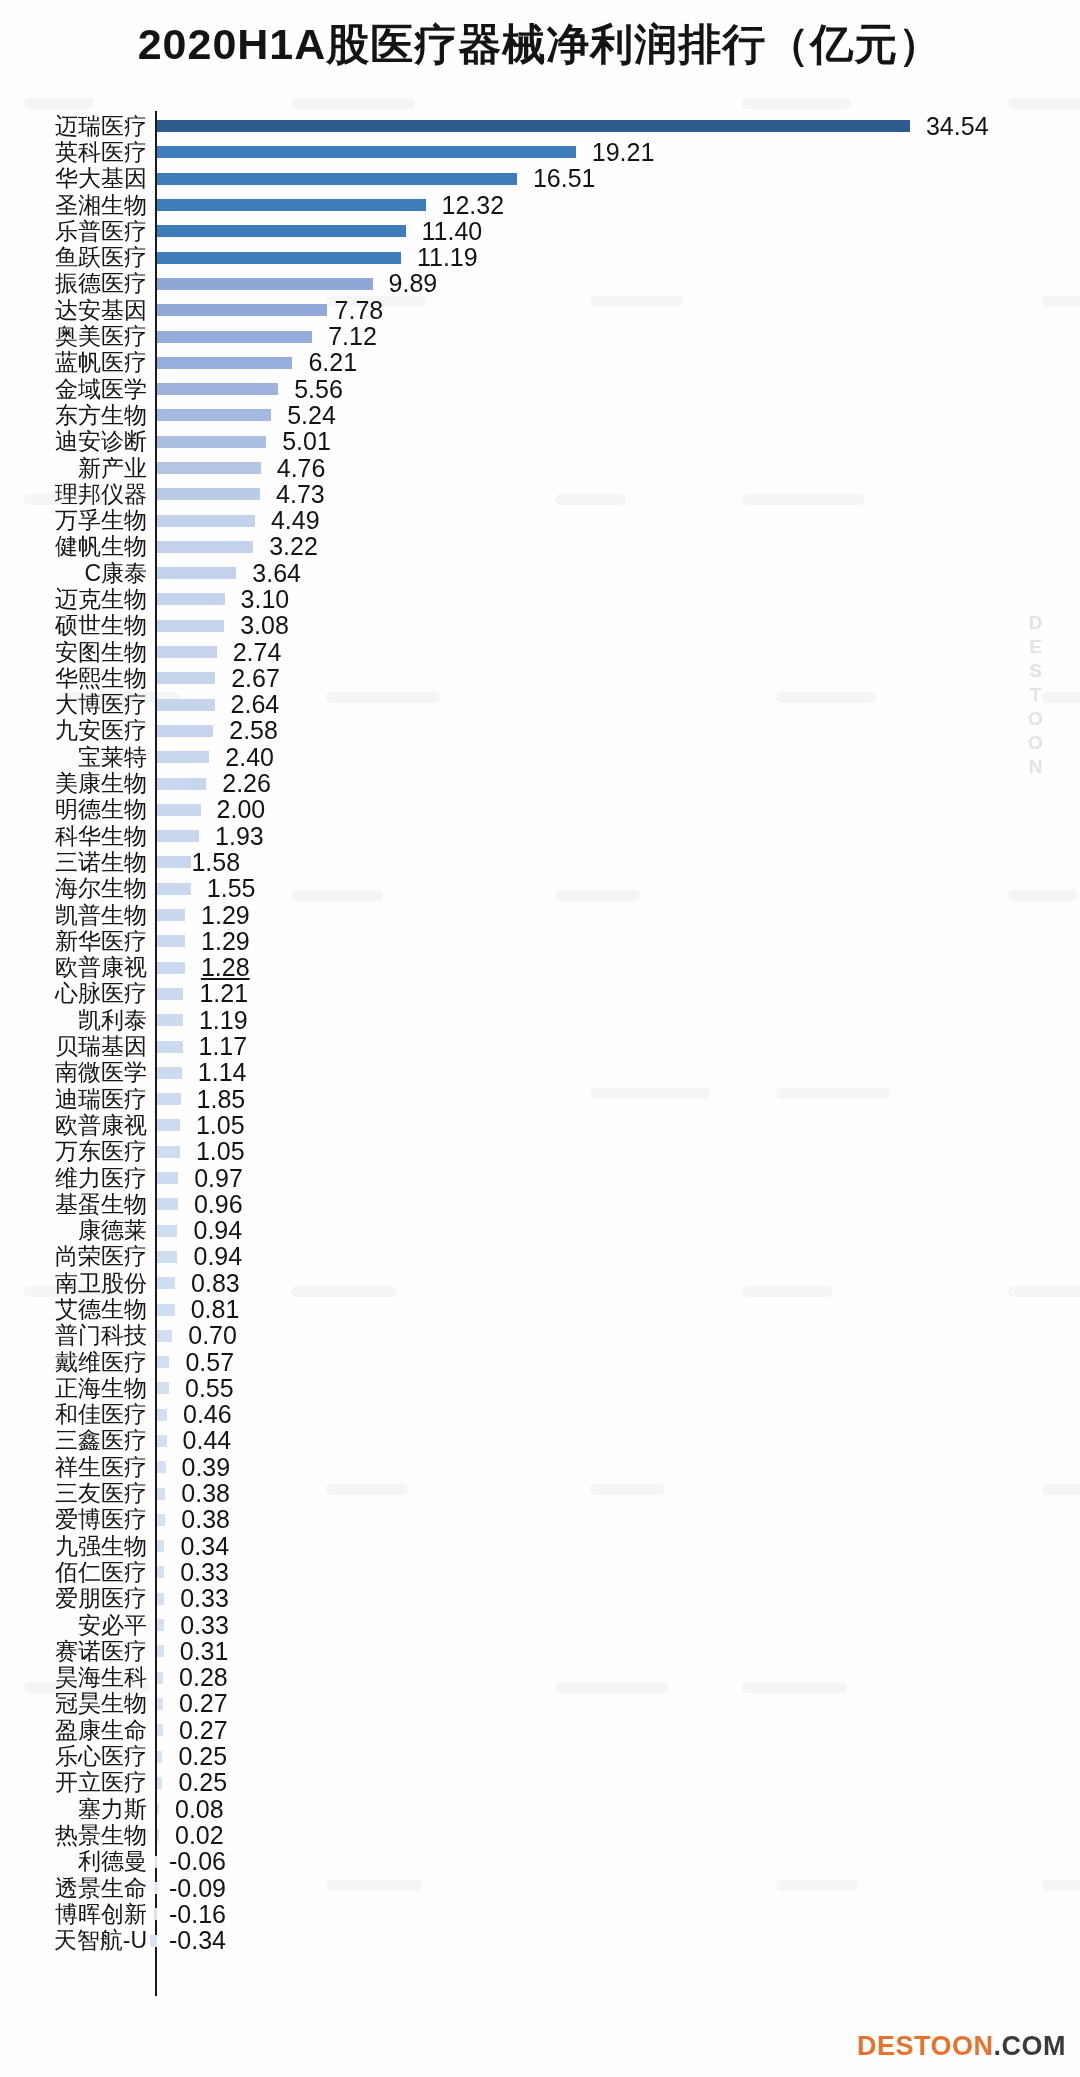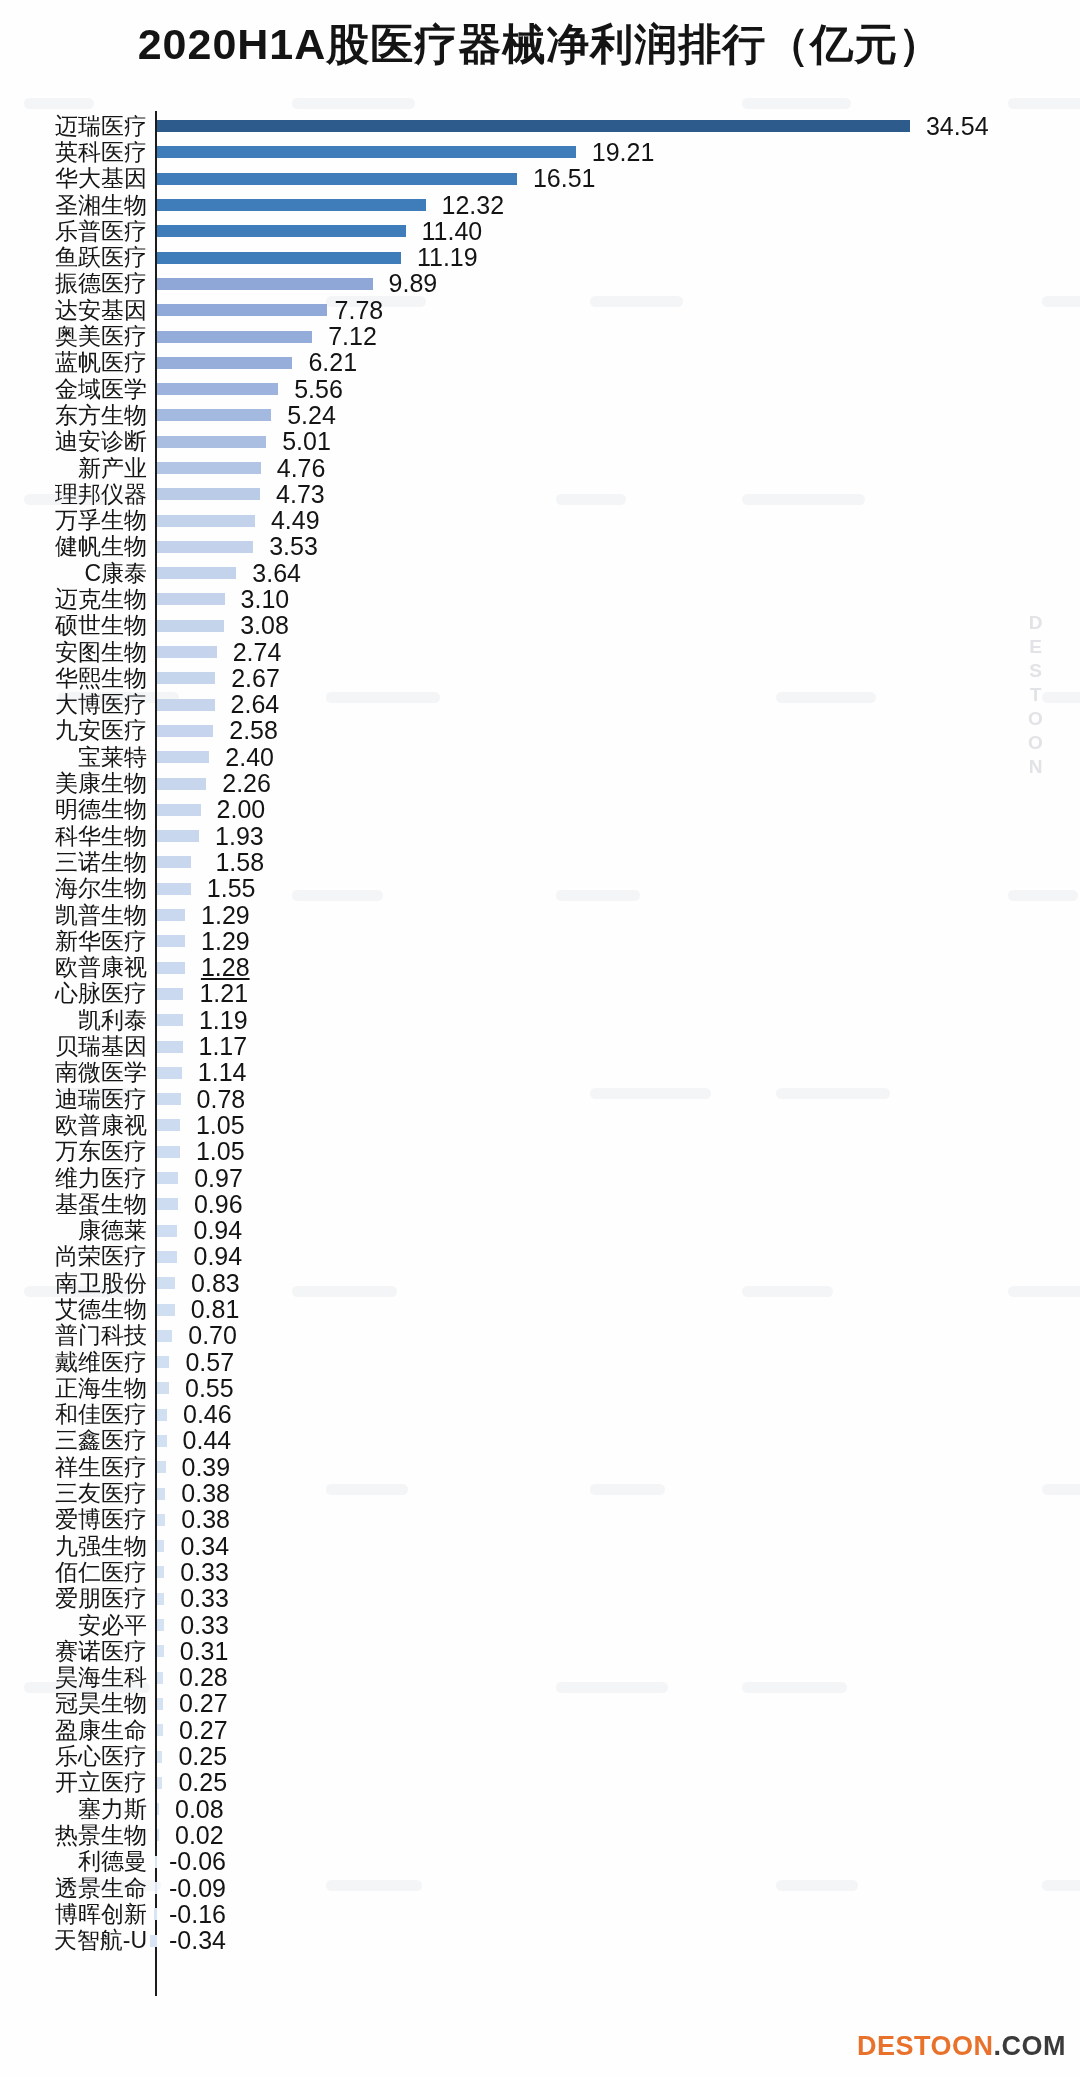--- a/index.html
+++ b/index.html
@@ -194,21 +194,21 @@
       <div class="cat">万孚生物</div>
       <div class="plot">
         <div class="bar" style="width: 97.882px; background: rgb(194, 210, 234);"></div>
         <span class="val" style="margin-left: 16px;">4.49</span>
       </div>
     </div>
     <div class="row">
       <div class="cat">健帆生物</div>
       <div class="plot">
         <div class="bar" style="width: 96.138px; background: rgb(195, 210, 234);"></div>
-        <span class="val" style="margin-left: 16px;">3.53</span>
+        <span class="val" style="margin-left: 16px;">3.22</span>
       </div>
     </div>
     <div class="row">
       <div class="cat">C康泰</div>
       <div class="plot">
         <div class="bar" style="width: 79.352px; background: rgb(195, 211, 235);"></div>
         <span class="val" style="margin-left: 16px;">3.64</span>
       </div>
     </div>
     <div class="row">
@@ -278,21 +278,21 @@
       <div class="cat">科华生物</div>
       <div class="plot">
         <div class="bar" style="width: 42.074px; background: rgb(200, 215, 238);"></div>
         <span class="val" style="margin-left: 16px;">1.93</span>
       </div>
     </div>
     <div class="row">
       <div class="cat">三诺生物</div>
       <div class="plot">
         <div class="bar" style="width: 34.444px; background: rgb(200, 215, 238);"></div>
-        <span class="val" style="margin-left: 24px;">1.58</span>
+        <span class="val" style="margin-left: 0;">1.58</span>
       </div>
     </div>
     <div class="row">
       <div class="cat">海尔生物</div>
       <div class="plot">
         <div class="bar" style="width: 33.79px; background: rgb(201, 216, 238);"></div>
         <span class="val" style="margin-left: 16px;">1.55</span>
       </div>
     </div>
     <div class="row">
@@ -341,21 +341,21 @@
       <div class="cat">南微医学</div>
       <div class="plot">
         <div class="bar" style="width: 24.852px; background: rgb(204, 219, 240);"></div>
         <span class="val" style="margin-left: 16px;">1.14</span>
       </div>
     </div>
     <div class="row">
       <div class="cat">迪瑞医疗</div>
       <div class="plot">
         <div class="bar" style="width: 23.544px; background: rgb(204, 219, 240);"></div>
-        <span class="val" style="margin-left: 16px;">0.78</span>
+        <span class="val" style="margin-left: 16px;">1.85</span>
       </div>
     </div>
     <div class="row">
       <div class="cat">欧普康视</div>
       <div class="plot">
         <div class="bar" style="width: 22.89px; background: rgb(204, 219, 240);"></div>
         <span class="val" style="margin-left: 16px;">1.05</span>
       </div>
     </div>
     <div class="row">

